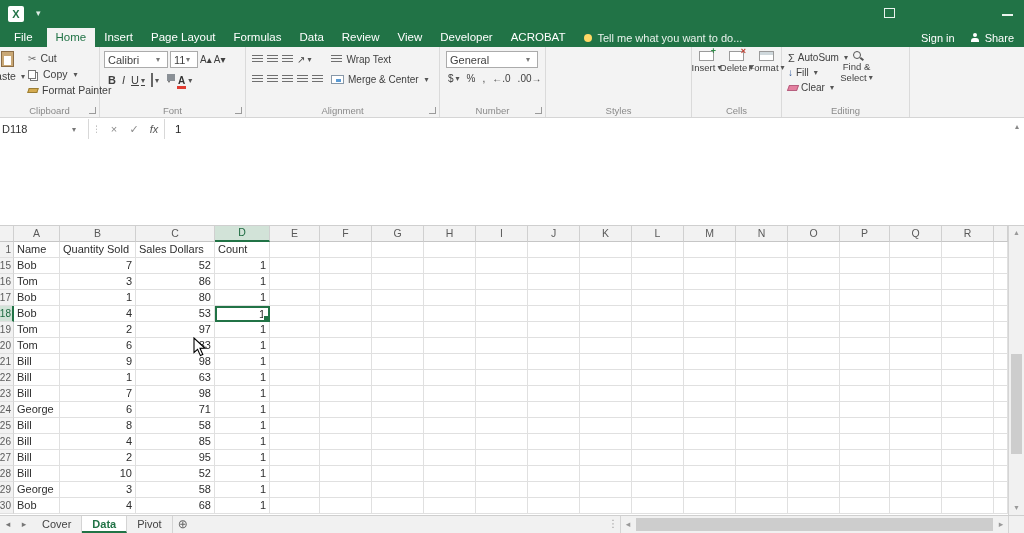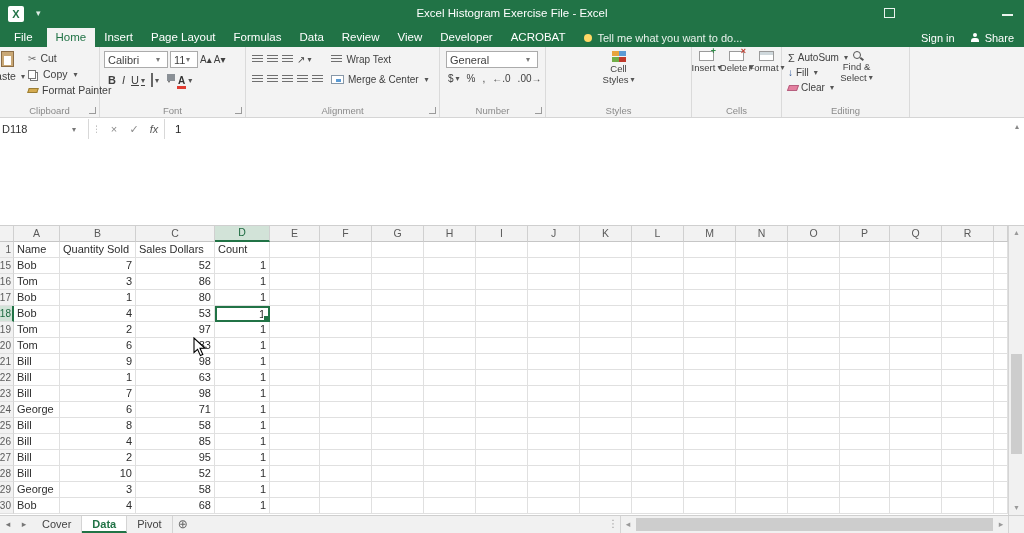--- a/index.html
+++ b/index.html
@@ -172,21 +172,20 @@
   .sb-corner { position:absolute; right:0; top:0; bottom:0; width:16px; background:#f1f1f1; border-left:1px solid #d4d4d4; }
 
   .cursor-svg { position:absolute; left:193px; top:337px; z-index:50; }
 </style>
 </head>
 <body>
 
 <div class="titlebar">
   <div class="excel-logo">X</div>
   <div class="qat-caret">▾</div>
-  <div class="tb-title">Excel Histogram Exercise File - Excel</div>
   <div class="win-ic ribbonopts"></div>
   <div class="win-ic minimize"></div>
 </div>
 
 <div class="tabsrow">
   <div class="file-tab">File</div>
   <div class="rtab-list">
       <div class="rtab active">Home</div>
       <div class="rtab">Insert</div>
       <div class="rtab">Page Layout</div>
@@ -296,24 +295,20 @@
       <span>%</span>
       <span>,</span>
       <span>←.0</span>
       <span>.00→</span>
     </div>
     <div class="glabel">Number</div>
     <div class="launcher"></div>
   </div>
 
   <div class="rgroup g-styles">
-    <div class="bigbtn stylebtn" style="width:38px">
-      <span class="i-cellst"></span>
-      <span class="dd">Cell Styles</span>
-    </div>
     <div class="glabel">Styles</div>
   </div>
 
   <div class="rgroup g-cells">
     <div class="bigbtn cellbtn">
       <span class="i-cellbox ins"></span>
       <span class="dd">Insert</span>
     </div>
     <div class="bigbtn cellbtn">
       <span class="i-cellbox del"></span>

